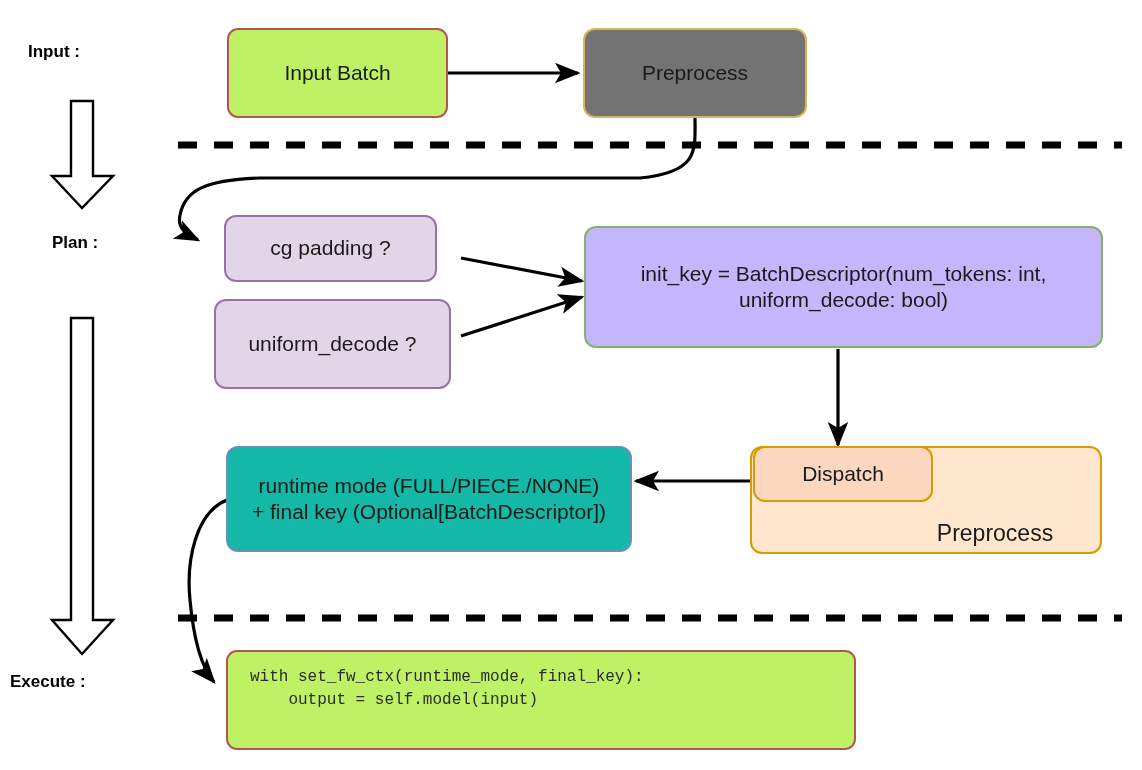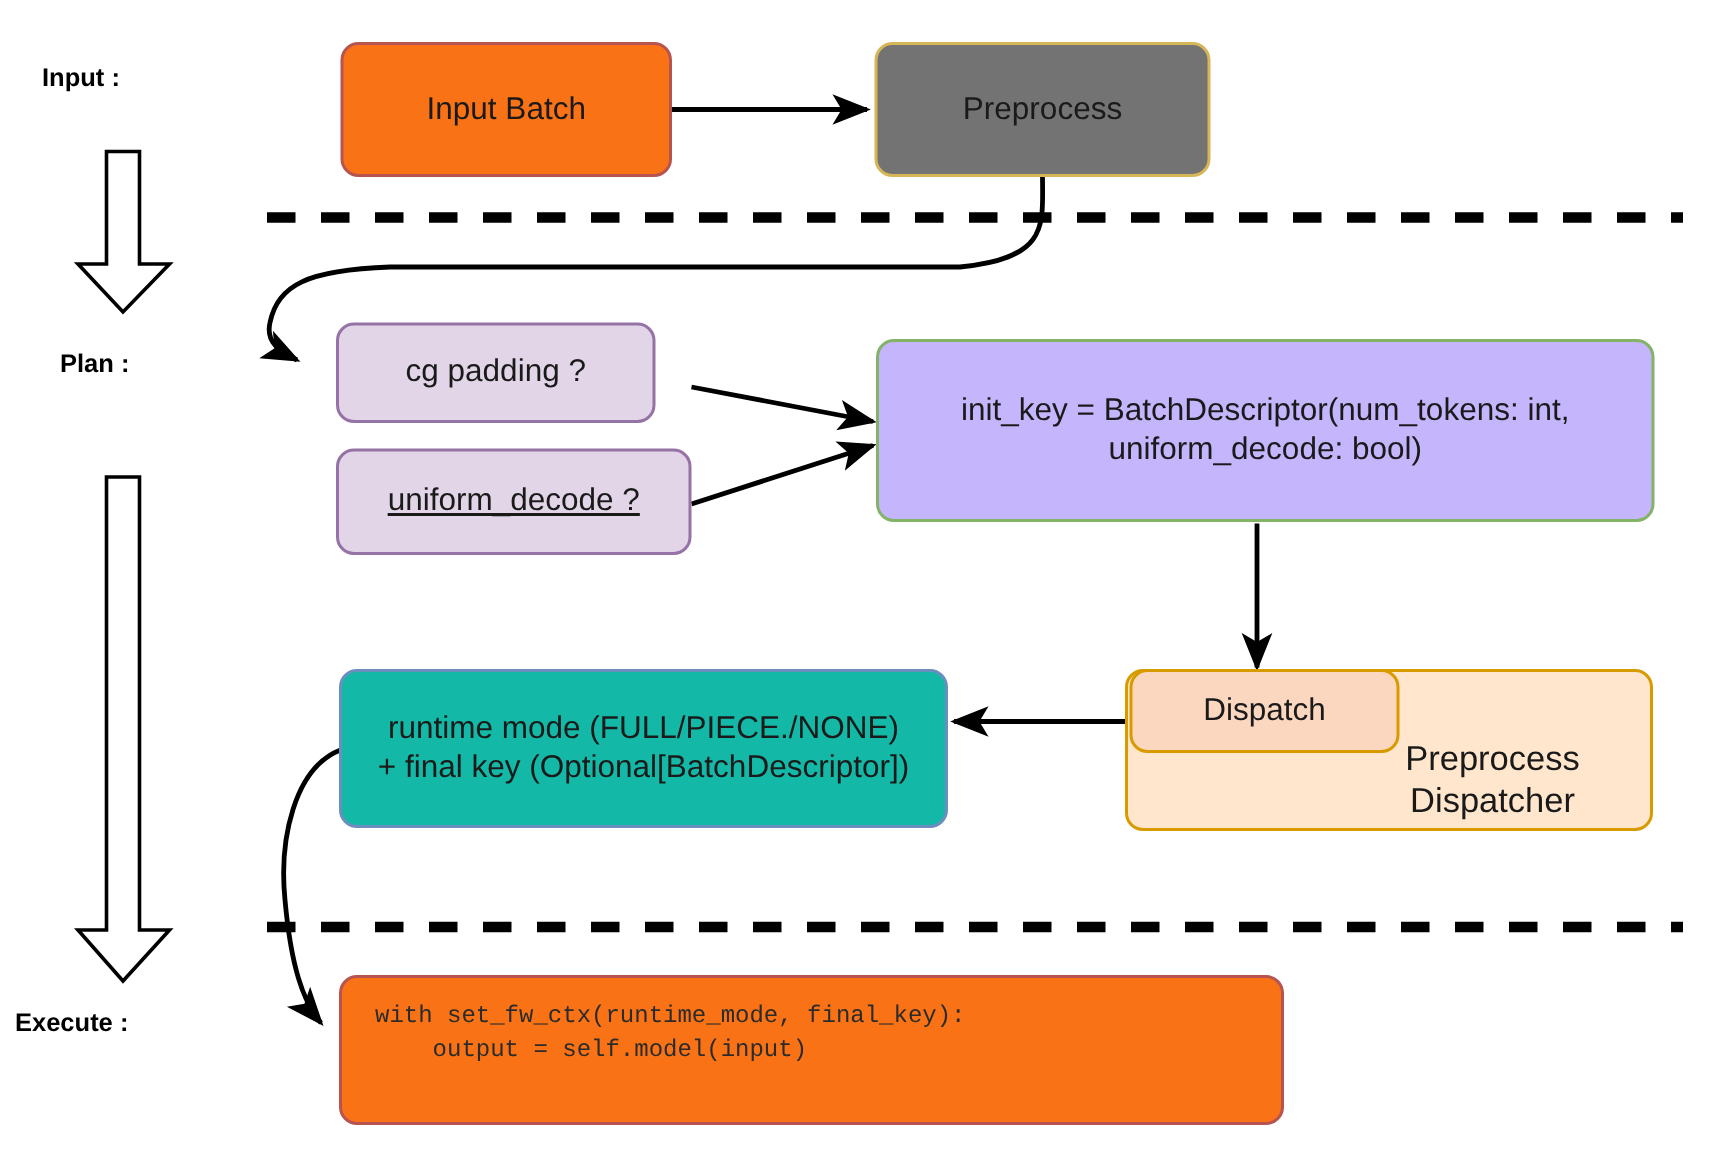--- a/index.html
+++ b/index.html
@@ -41,21 +41,21 @@
     display: flex;
     align-items: center;
     justify-content: center;
     text-align: center;
     font-family: "Liberation Sans", sans-serif;
     font-size: 21px;
     color: #1a1a1a;
     line-height: 1.25;
     padding: 4px 8px;
   }
-  .node-red    { background: #f97316; border-color: #b85450; }
+  .node-red    { background: #bef264; border-color: #b85450; border-radius: 11px; }
   .node-yellow { background: #737373; border-color: #d6b656; }
   .node-purple { background: #e1d5e7; border-color: #9673a6; }
   .node-green  { background: #c4b5fd; border-color: #82b366; }
   .node-orange { background: #ffe6cc; border-color: #d79b00; }
   .node-orange-inner { background: #fad7be; border-color: #d79b00; }
   .node-blue   { background: #14b8a6; border-color: #6c8ebf; }
 
   .node-code {
     justify-content: flex-start;
     align-items: flex-start;
@@ -102,47 +102,46 @@
     <line x1="461" y1="336" x2="582" y2="297" stroke="#000000" stroke-width="3.2" marker-end="url(#arrowhead)"></line>
 
     <line x1="838" y1="349" x2="838" y2="445" stroke="#000000" stroke-width="3.2" marker-end="url(#arrowhead)"></line>
 
     <line x1="753" y1="481" x2="636" y2="481" stroke="#000000" stroke-width="3.2" marker-end="url(#arrowhead)"></line>
 
     <path d="M 227,500 C 196,512 186,560 190,600 C 194,644 202,668 214,682" fill="none" stroke="#000000" stroke-width="3.2" marker-end="url(#arrowhead)"></path>
   </svg>
 
   <div class="stage-label" style="left:28px; top:42px;">Input :</div>
-  <div class="stage-label" style="left:40px; top:233px;">Plan :</div>
+  <div class="stage-label" style="left:52px; top:233px;">Plan :</div>
   <div class="stage-label" style="left:10px; top:672px;">Execute :</div>
 
   <div class="node node-red" style="left:227px; top:28px; width:221px; height:90px;">
     <span>Input Batch</span>
   </div>
 
   <div class="node node-yellow" style="left:583px; top:28px; width:224px; height:90px;">
     <span>Preprocess</span>
   </div>
 
   <div class="node node-purple" style="left:224px; top:215px; width:213px; height:67px;">
     <span>cg padding ?</span>
   </div>
 
-  <div class="node node-purple" style="left:224px; top:299px; width:237px; height:71px;text-decoration:underline;">
+  <div class="node node-purple" style="left:214px; top:299px; width:237px; height:90px;">
     <span>uniform_decode ?</span>
   </div>
 
   <div class="node node-green" style="left:584px; top:226px; width:519px; height:122px; flex-direction:column;">
     <span>init_key = BatchDescriptor(num_tokens: int,</span>
     <span>uniform_decode: bool)</span>
   </div>
 
   <div class="node node-orange node-cudagraph-outer" style="left:750px; top:446px; width:352px; height:108px; flex-direction:column; align-items:flex-end;">
     <span style="width:170px; text-align:center;">Preprocess</span>
-    <span style="width:170px; text-align:center;">Dispatcher</span>
   </div>
 
   <div class="node node-orange-inner" style="left:753px; top:446px; width:180px; height:56px;">
     <span>Dispatch</span>
   </div>
 
   <div class="node node-blue" style="left:226px; top:446px; width:406px; height:106px; flex-direction:column;">
     <span>runtime mode (FULL/PIECE./NONE)</span>
     <span>+ final key (Optional[BatchDescriptor])</span>
   </div>

